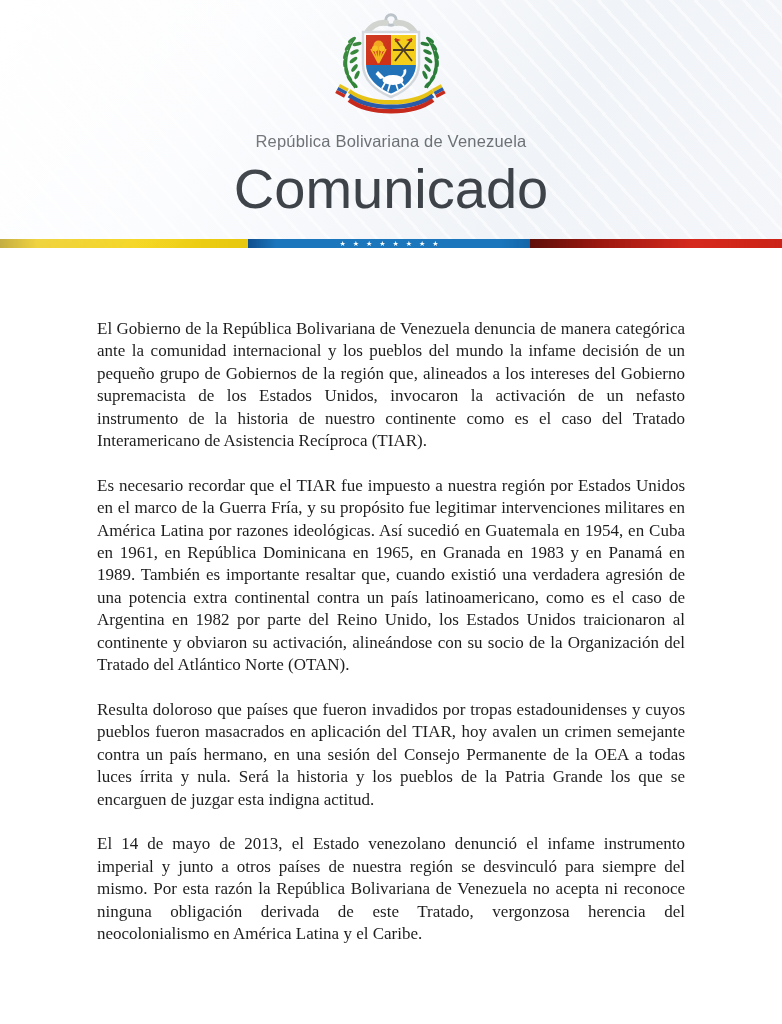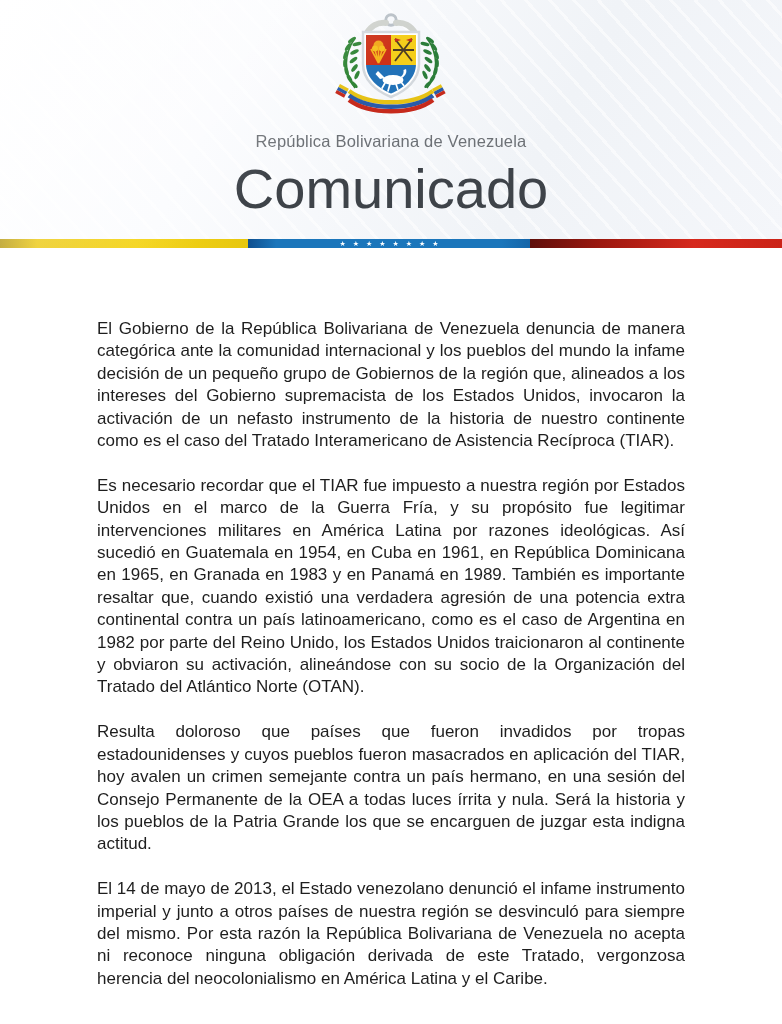--- a/index.html
+++ b/index.html
@@ -42,21 +42,21 @@
   .band-red{flex:1;background:linear-gradient(90deg,#5f0f0b,#9c180f 28%,#d6291d 65%,#cb2317 100%);}
   .stars{
     color:#ffffff;font-size:7px;line-height:1;letter-spacing:7px;text-indent:7px;
     white-space:nowrap;transform:translateY(-.5px);
   }
   
   .content{
     position:absolute;left:97px;top:248px;width:588px;
     color:#1e1e1e;font-size:17px;line-height:22.4px;text-align:justify;
   }
-  .content p{margin:0 0 22.4px 0;}
+  .content p{margin:0 0 22.4px 0;font-family:Liberation Serif, serif;}
   .content p:first-child{margin-top:70px;}
 </style>
 </head>
 <body>
 
 <div class="page">
 
   <header class="hero">
 
     <div class="emblem">

